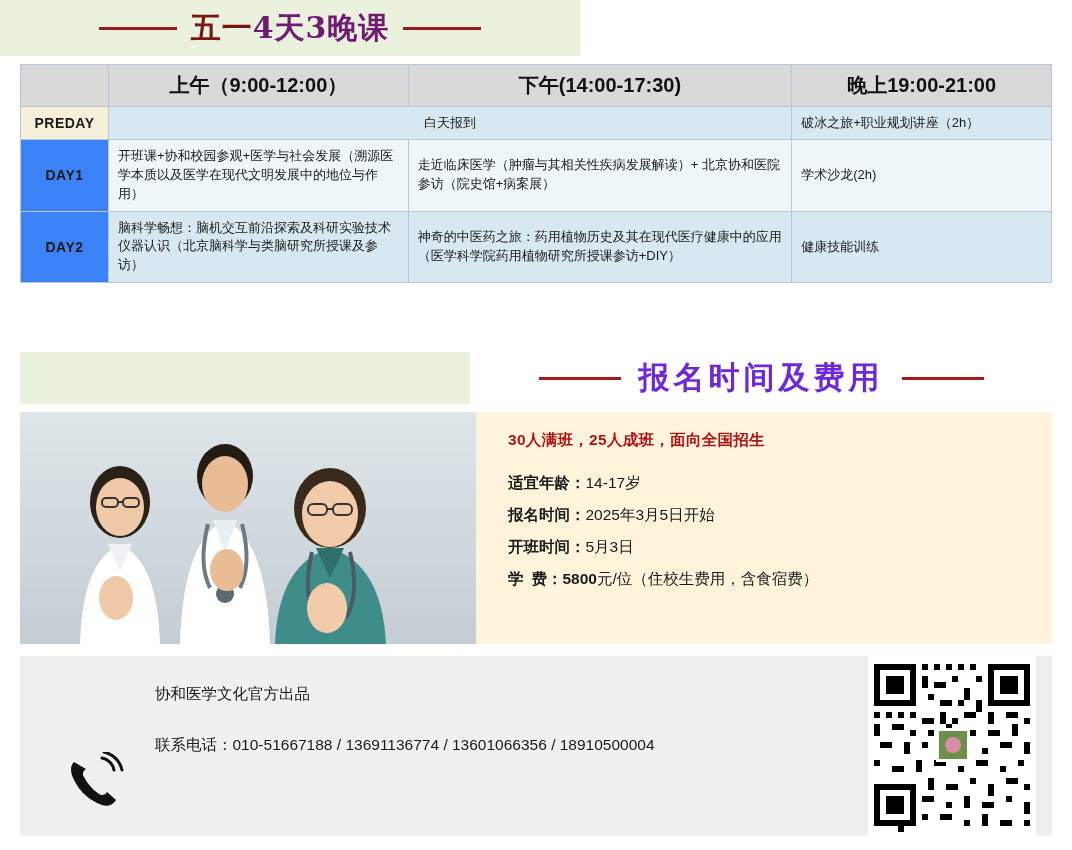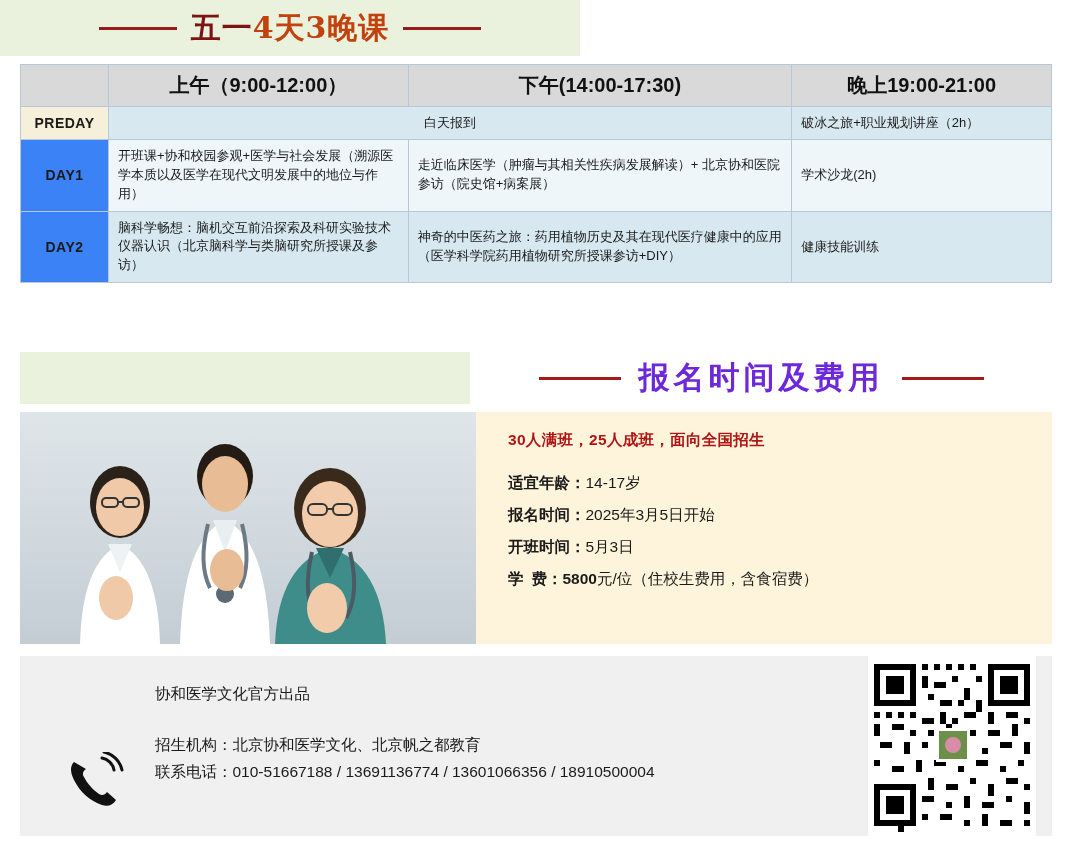--- a/index.html
+++ b/index.html
@@ -29,21 +29,21 @@
     width: 78px; height: 3px; background: #9b1b1b;
   }
   .title-main {
     font-family: "DejaVu Serif", serif;
     font-weight: bold;
     font-size: 30px;
     letter-spacing: 1px;
     color: #7d1414;
     white-space: nowrap;
   }
-  .title-main .green { color: #c2410c; }
+  .title-main .green { color: #701a75; }
 
   
   .schedule {
     position: absolute;
     left: 20px; top: 64px;
     width: 1032px;
     border-collapse: collapse;
     font-size: 13px;
   }
   .schedule td, .schedule th {
@@ -296,23 +296,20 @@
     <svg width="62" height="58" viewBox="0 0 62 58" xmlns="http://www.w3.org/2000/svg" aria-hidden="true">
       <path d="M12 10 C8 14 8 20 12 28 C18 40 28 49 40 53 C46 55 51 53 54 48 L45 40 C43 43 40 44 37 42 C31 38 25 31 22 25 C20 22 21 19 24 17 Z" fill="#111"></path>
       <path d="M40 6 C46 7 51 12 52 18" fill="none" stroke="#111" stroke-width="3" stroke-linecap="round"></path>
       <path d="M42 0 C51 2 58 9 60 18" fill="none" stroke="#111" stroke-width="3" stroke-linecap="round"></path>
     </svg>
   </div>
 
   <div class="footer-brand">协和医学文化官方出品</div>
 
   <div class="footer-lines">
-    <div>
-      <span>招生机构：</span><span>北京协和医学文化、北京帆之都教育</span>
-    </div>
     <div>
       <span>联系电话：</span><span>010-51667188 / 13691136774 / 13601066356 / 18910500004</span>
     </div>
   </div>
 
   <div class="qr">
     <svg width="168" height="182" viewBox="0 0 168 182" xmlns="http://www.w3.org/2000/svg" aria-hidden="true">
       <rect width="168" height="182" fill="#ffffff"></rect>
       <g fill="#000">
 

